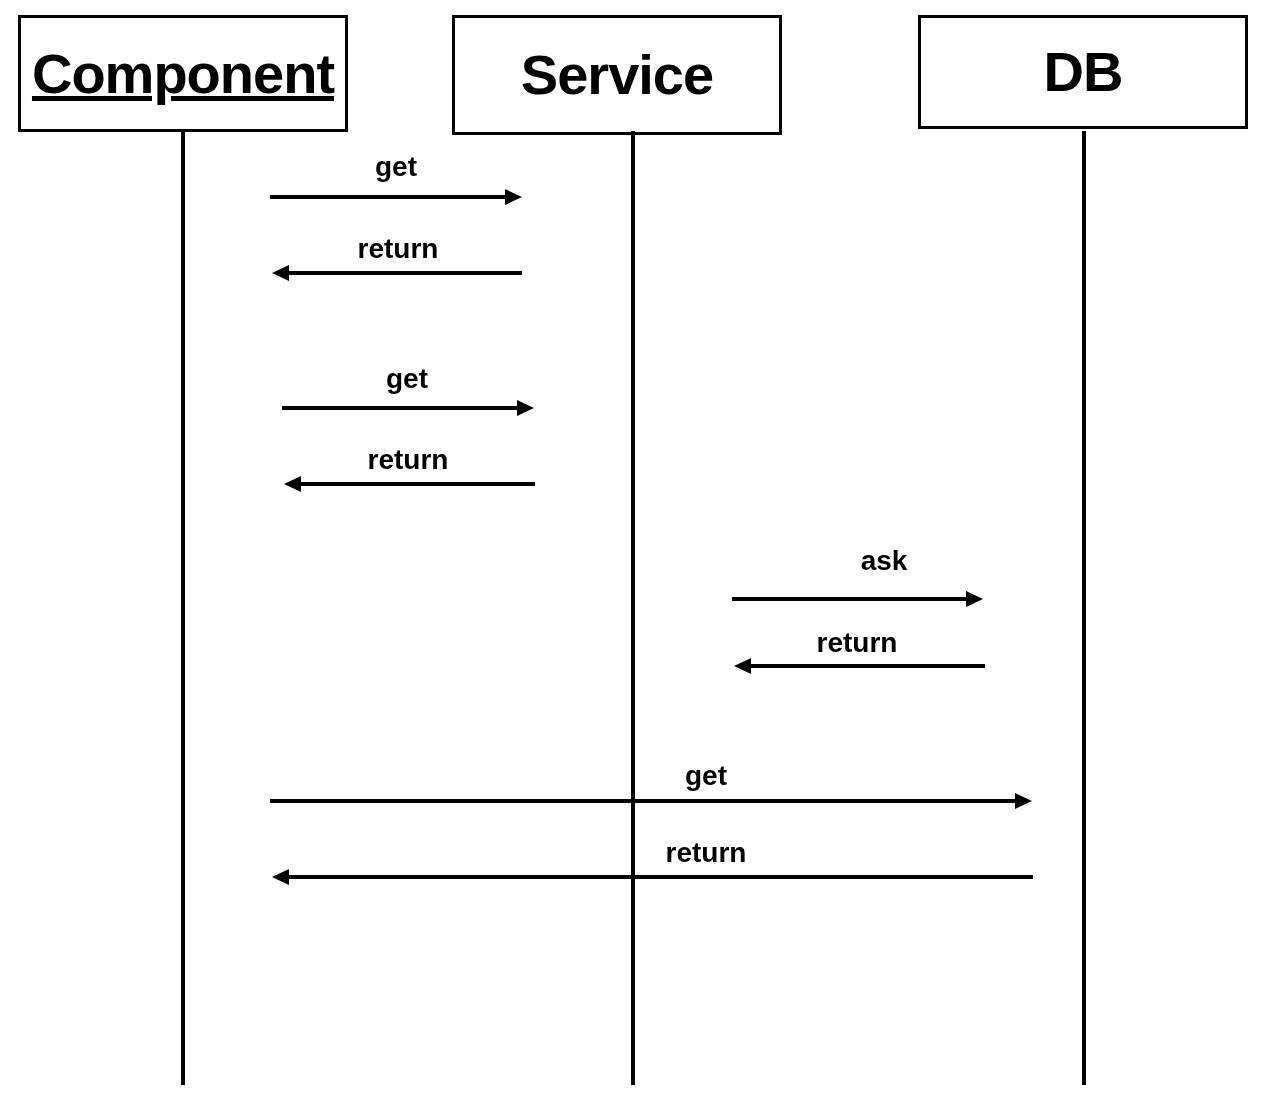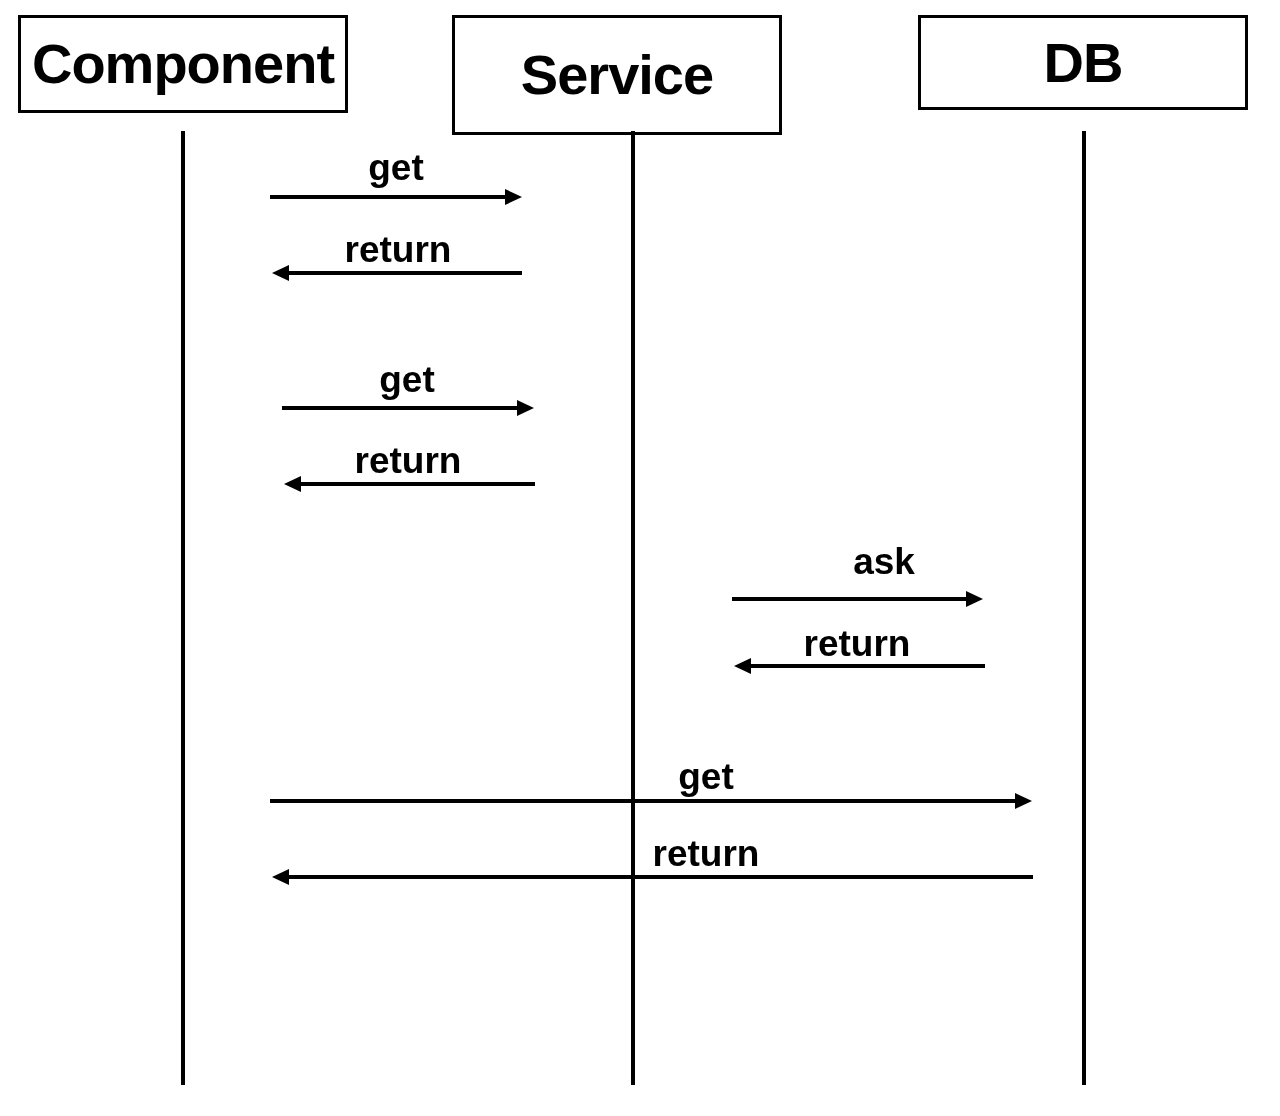--- a/index.html
+++ b/index.html
@@ -32,21 +32,21 @@
     white-space: nowrap;
     line-height: 1;
   }
   .lifeline {
     position: absolute;
     background: #000000;
   }
   .msg-label {
     position: absolute;
     transform: translate(-50%, -50%);
-    font-size: 37px;
+    font-size: 28px;
     font-weight: 700;
     color: #000000;
     white-space: nowrap;
     line-height: 1;
   }
   .msg-line {
     position: absolute;
     height: 4px;
     background: #000000;
   }
@@ -57,27 +57,27 @@
     border-top: 8px solid transparent;
     border-bottom: 8px solid transparent;
   }
   .arrowhead.right { border-left: 17px solid #000000; }
   .arrowhead.left  { border-right: 17px solid #000000; }
 </style>
 </head>
 <body>
 
 <div class="canvas" id="canvas" style="width: 1280px; height: 1116px;">
-  <div class="actor-box" style="left: 18px; top: 15px; width: 330px; height: 98px;">
+  <div class="actor-box" style="left: 18px; top: 15px; width: 330px; height: 117px; text-decoration: underline;">
     <span class="actor-label">Component</span>
   </div>
   <div class="actor-box" style="left: 452px; top: 15px; width: 330px; height: 120px;">
     <span class="actor-label">Service</span>
   </div>
-  <div class="actor-box" style="left: 918px; top: 15px; width: 330px; height: 95px;">
+  <div class="actor-box" style="left: 918px; top: 15px; width: 330px; height: 114px;">
     <span class="actor-label">DB</span>
   </div>
 <div class="lifeline" style="left: 181px; top: 131px; width: 4px; height: 954px;"></div>
     <div class="lifeline" style="left: 631px; top: 131px; width: 4px; height: 954px;"></div>
     <div class="lifeline" style="left: 1082px; top: 131px; width: 4px; height: 954px;"></div>
     <div class="msg-label" style="left: 396px; top: 167px;">get</div>
     <div class="msg-line" style="left: 270px; width: 238px; top: 195px;"></div>
     <div class="arrowhead right" style="left: 505px; top: 189px;"></div>
     <div class="msg-label" style="left: 398px; top: 249px;">return</div>
     <div class="msg-line" style="left: 286px; width: 236px; top: 271px;"></div>

